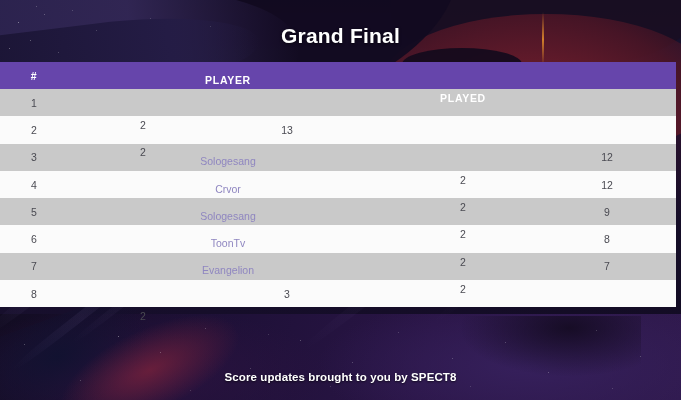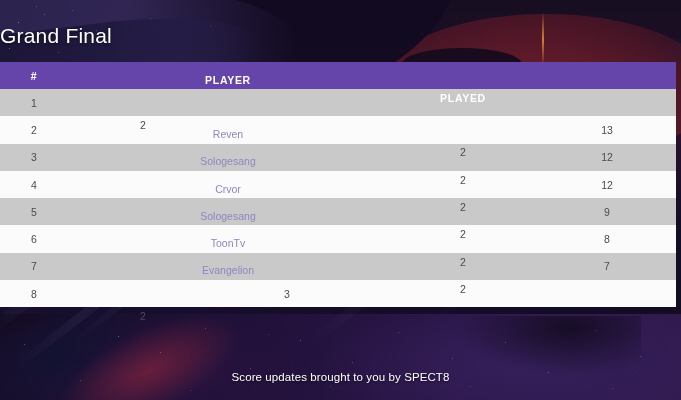--- a/index.html
+++ b/index.html
@@ -98,23 +98,24 @@
     position:absolute; right:40px; top:316px; width:180px; height:60px;
     background:radial-gradient(ellipse at 60% 20%, rgba(18,10,30,.85) 0%, rgba(18,10,30,0) 72%);
   }
   .star{ position:absolute; background:#fff; border-radius:50%; }
 
   
   #content{ position:relative; z-index:2; width:681px; height:400px; }
 
   .title{
     position:absolute; left:0; right:0; top:24px;
+    text-align:center;
     color:#ffffff;
     font-size:21px;
-    font-weight:normal;
+    font-weight:bold;
     letter-spacing:.2px;
     text-shadow:0 1px 3px rgba(0,0,0,.55);
   }
 
   .board{
     position:absolute; left:0; top:62px; width:676px;
   }
 
   .thead{
     display:flex; align-items:center;
@@ -151,21 +152,21 @@
     color:#8f86c0;
     font-size:10.5px;
     cursor:pointer;
   }
 
   .footer{
     position:absolute; left:0; right:0; top:371px;
     text-align:center;
     color:#ffffff;
     font-size:11.5px;
-    font-weight:normal;
+    font-weight:bold;
     letter-spacing:.1px;
     text-shadow:0 1px 2px rgba(0,0,0,.6);
   }
 </style>
 </head>
 <body>
 
 <div id="scene">
   <div class="bg-base"></div>
   <div class="bg-top-dark"></div>
@@ -231,21 +232,20 @@
       <div class="th c-played">PLAYED</div>
     </div>
 
     <div id="tbody">
         <div class="row alt">
           <div class="c-rank">1</div>
           <div class="c-played">2</div>
         </div>
         <div class="row plain">
           <div class="c-rank">2</div>
-          <div class="c-player">Reven</div>
           <div class="c-played">2</div>
           <div class="c-score">13</div>
         </div>
         <div class="row alt">
           <div class="c-rank">3</div>
           <div class="c-player">Sologesang</div>
           <div class="c-played">2</div>
           <div class="c-score">12</div>
         </div>
         <div class="row plain">

